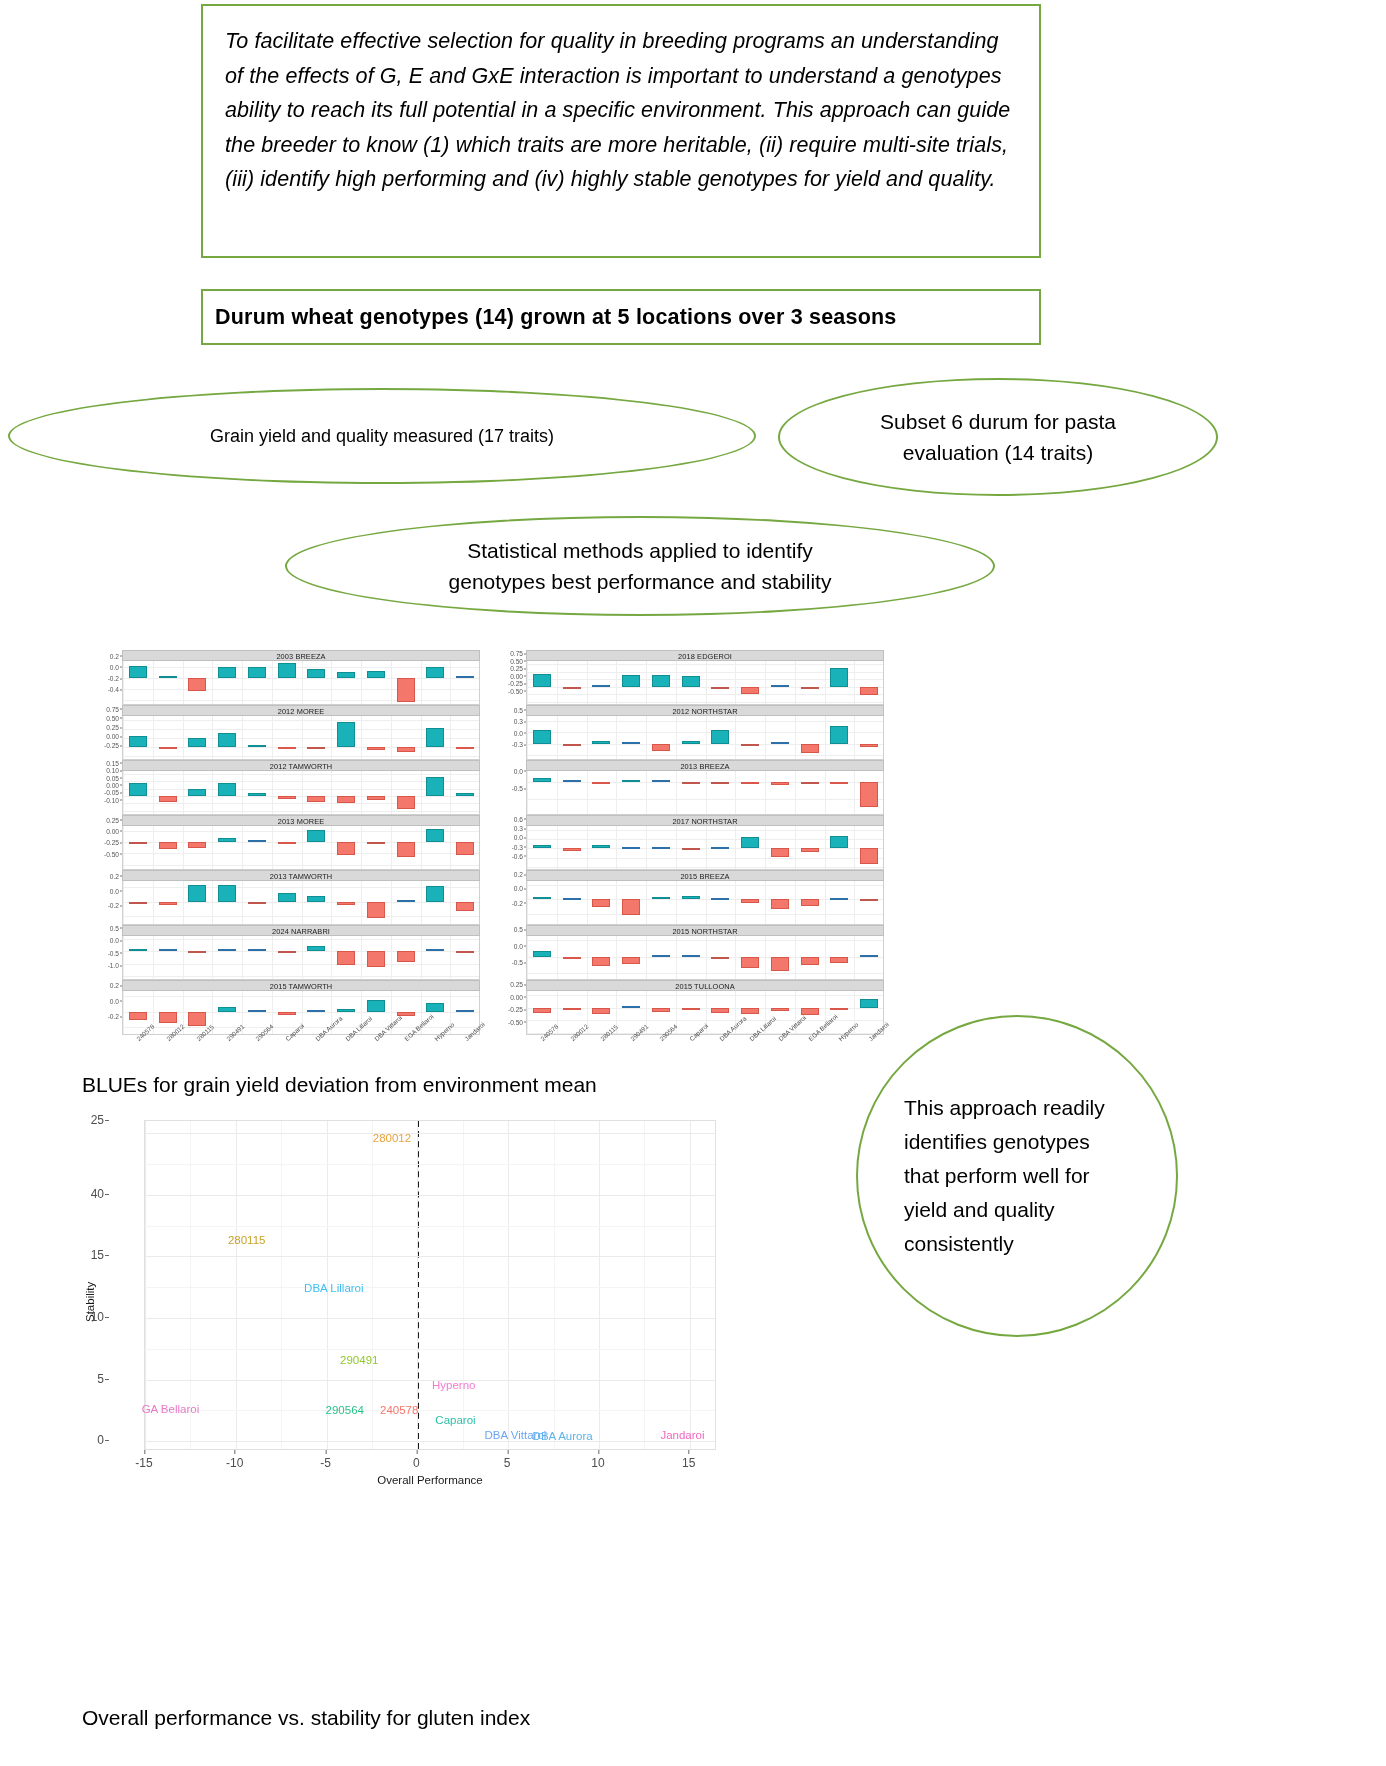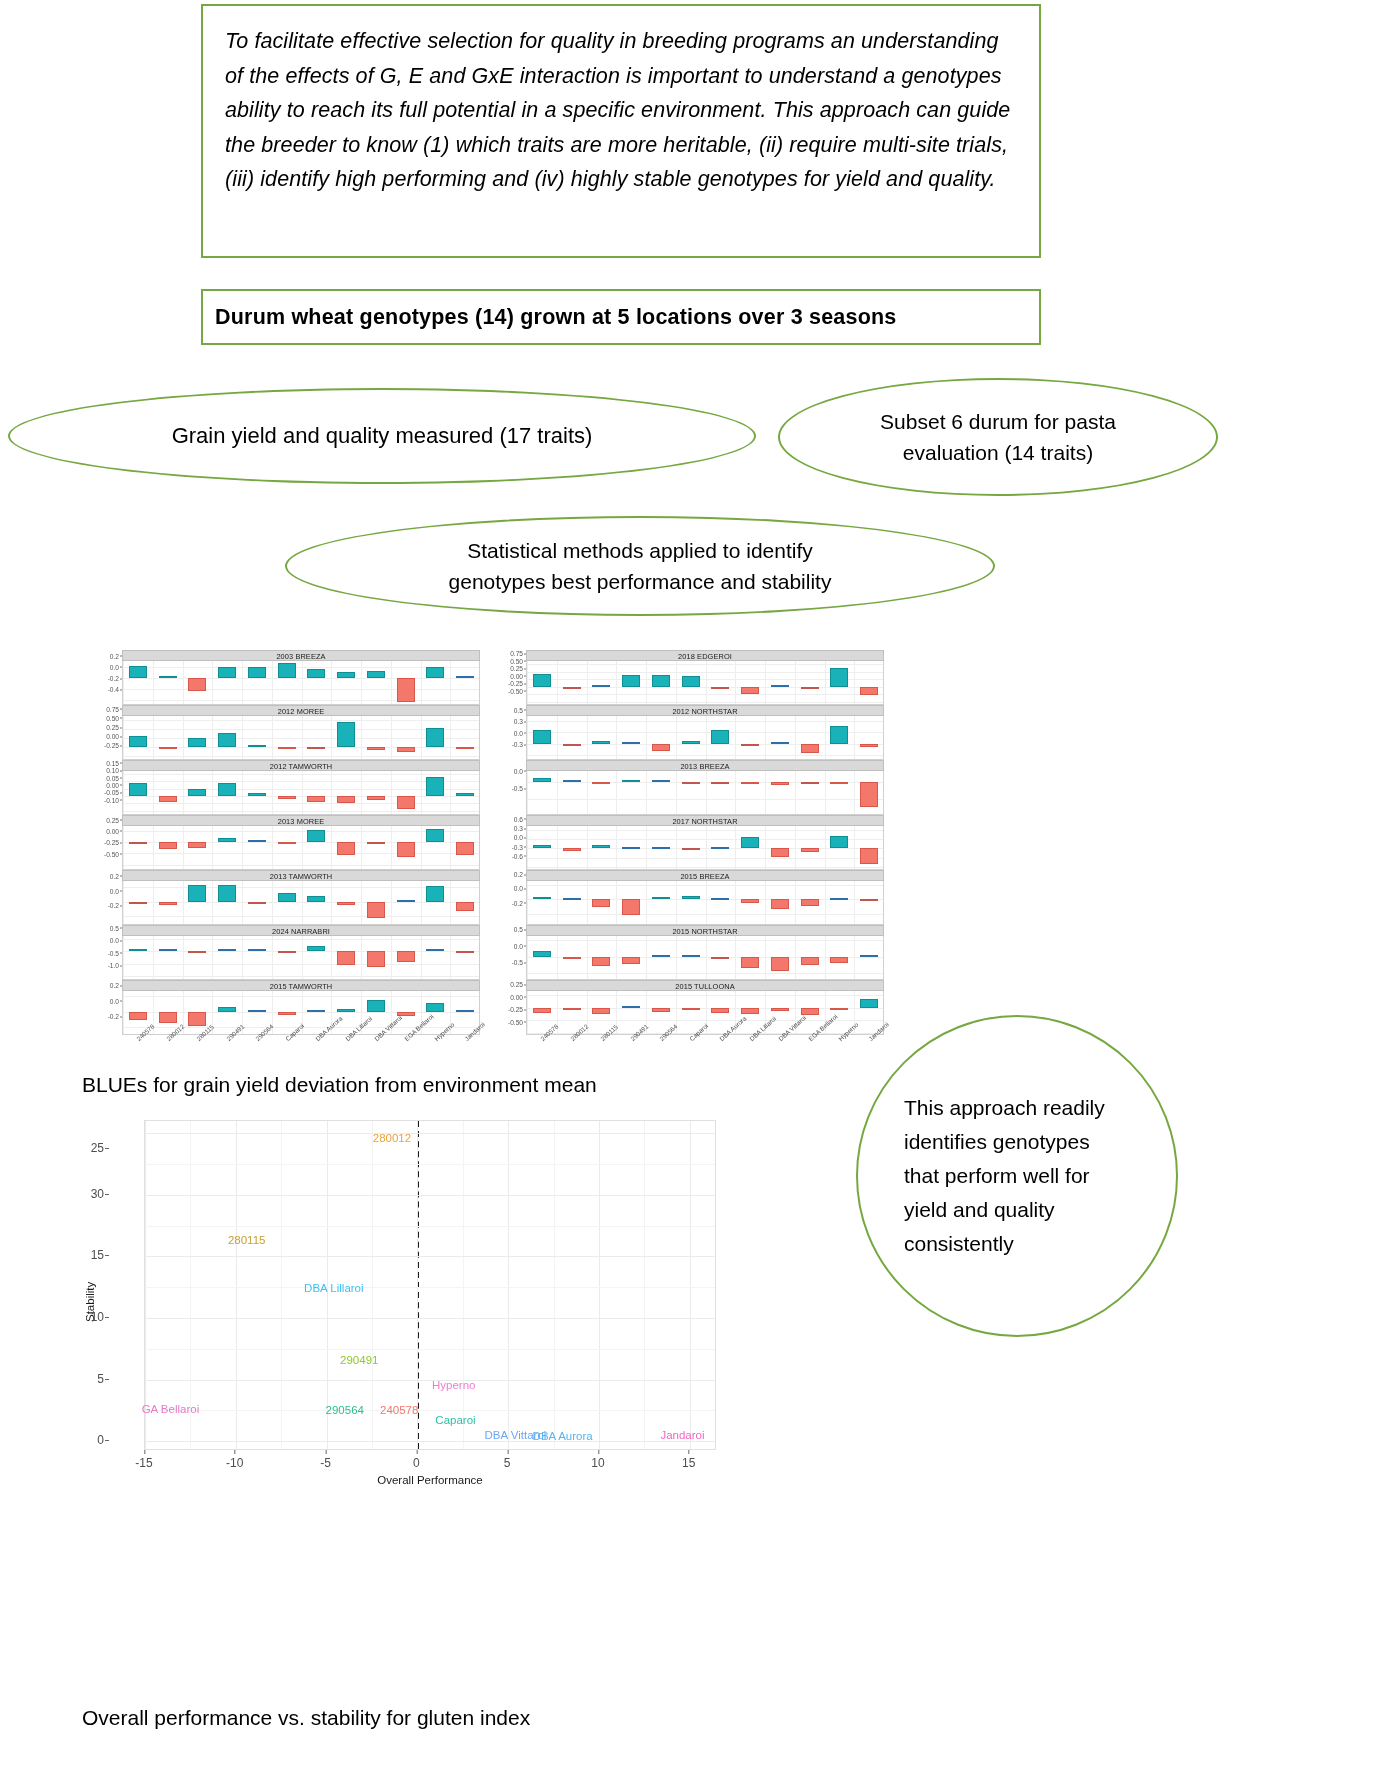--- a/index.html
+++ b/index.html
@@ -10,21 +10,21 @@
   .gbox{border:2.5px solid #76a841;background:#fff;box-sizing:border-box;}
   #intro-box{left:201px;top:4px;width:840px;height:254px;padding:18px 22px 0 22px;}
   #intro-text{font-family:"Liberation Sans",sans-serif;font-style:italic;font-size:21.5px;line-height:34.5px;color:#000;letter-spacing:.1px;}
 
   #statement-box{left:201px;top:289px;width:840px;height:56px;display:flex;align-items:center;padding-left:12px;box-sizing:border-box;}
   #statement-text{font-weight:bold;font-size:21.5px;color:#000;letter-spacing:.2px;}
 
   
   .ellipse{border:2.5px solid #76a841;border-radius:50%;background:#fff;box-sizing:border-box;display:flex;align-items:center;justify-content:center;text-align:center;}
   #ellipse-traits{left:8px;top:388px;width:748px;height:96px;}
-  #ellipse-traits .etxt{font-size:22px;color:#000;}
+  #ellipse-traits .etxt{font-size:18px;color:#000;}
   #ellipse-pasta{left:778px;top:378px;width:440px;height:118px;}
   #ellipse-pasta .etxt{font-size:21px;color:#000;line-height:31px;}
   #ellipse-stats{left:285px;top:516px;width:710px;height:100px;}
   #ellipse-stats .etxt{font-size:21px;color:#000;line-height:31px;}
 
   
   #circle-approach{left:856px;top:1015px;width:322px;height:322px;border:2.5px solid #76a841;border-radius:50%;background:#fff;box-sizing:border-box;display:flex;align-items:center;padding:0 46px;}
   #circle-approach .ctxt{font-size:21px;line-height:34px;color:#000;}
 
   
@@ -728,17 +728,17 @@
     <div class="xtick" style="left: 152.794px;">-10</div>
     <div class="xtick" style="left: 243.587px;">-5</div>
     <div class="xtick" style="left: 334.381px;">0</div>
     <div class="xtick" style="left: 425.175px;">5</div>
     <div class="xtick" style="left: 515.968px;">10</div>
     <div class="xtick" style="left: 606.762px;">15</div>
     <div class="ytick" style="top: 328.149px;">0</div>
     <div class="ytick" style="top: 266.582px;">5</div>
     <div class="ytick" style="top: 205.015px;">10</div>
     <div class="ytick" style="top: 143.448px;">15</div>
-    <div class="ytick" style="top: 81.8806px;">30</div>
-    <div class="ytick" style="top: 36px;">25</div>
+    <div class="ytick" style="top: 81.8806px;">40</div>
+    <div class="ytick" style="top: 8px;">25</div>
   </div>
 
 <div id="caption-scatter" class="abs caption">Overall performance vs. stability for gluten index</div>
 
 </body></html>

